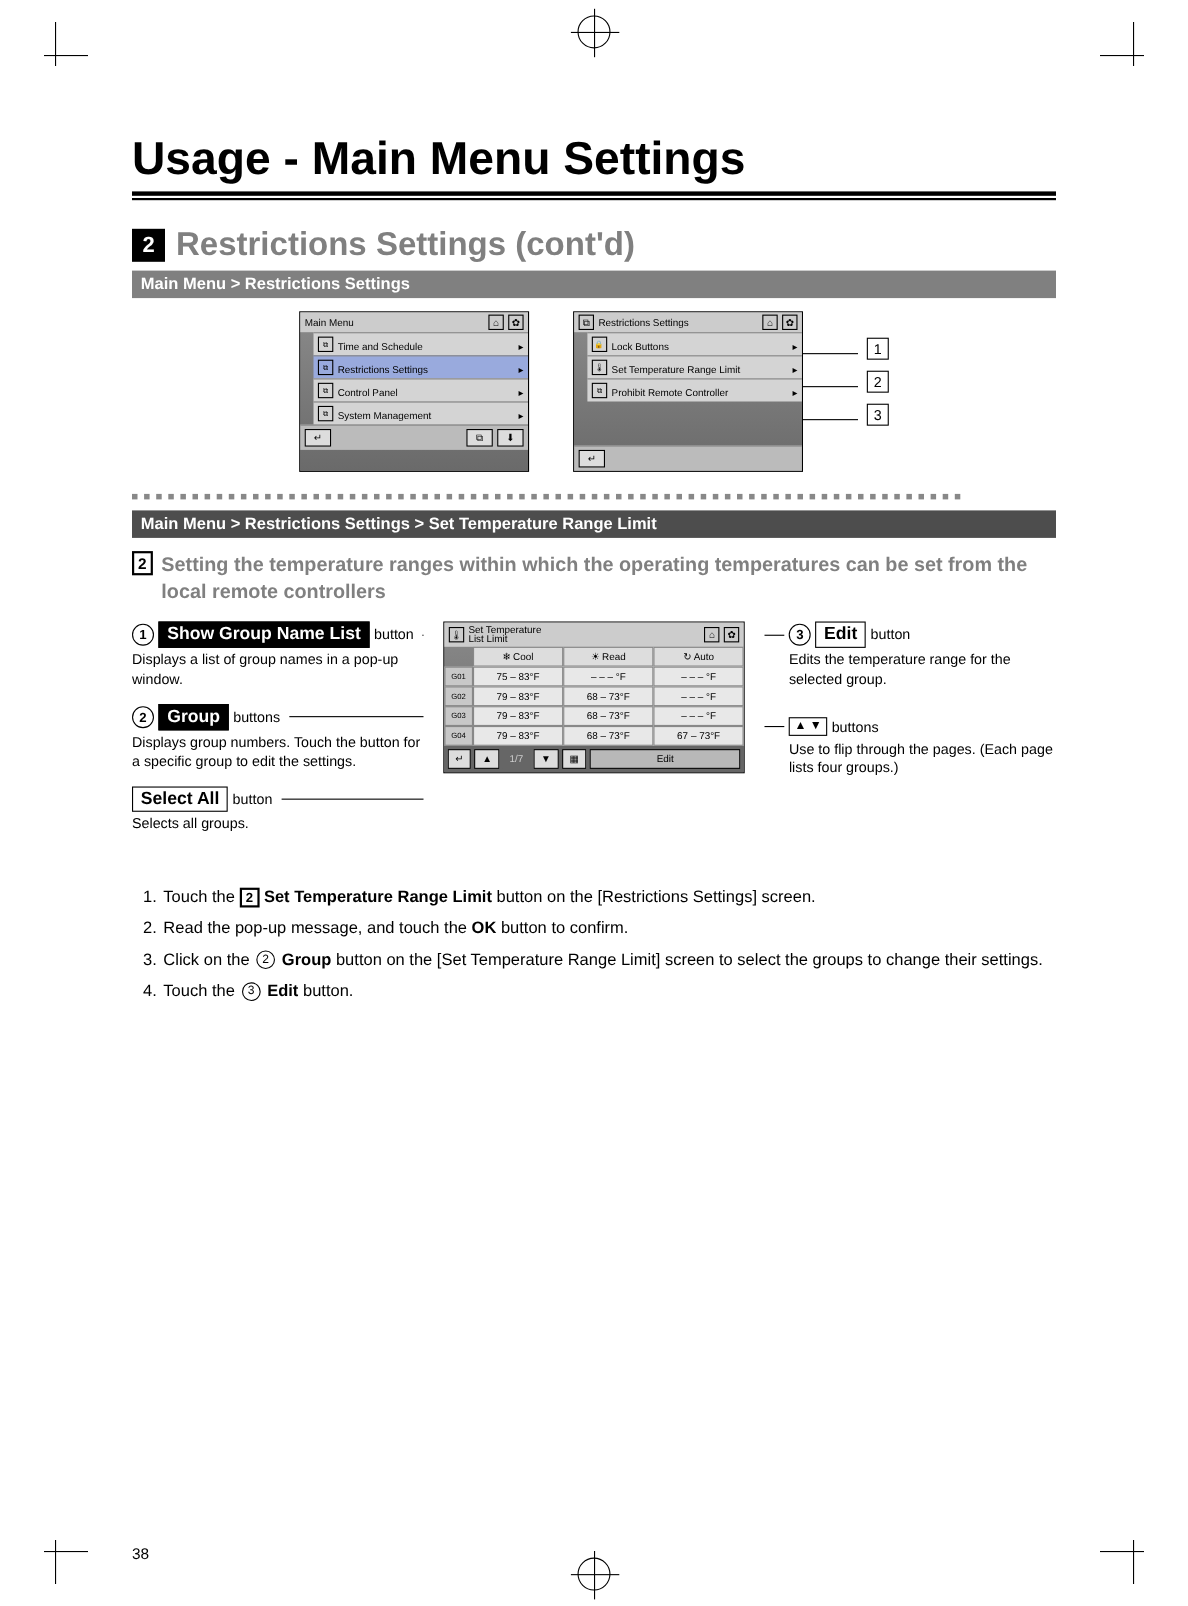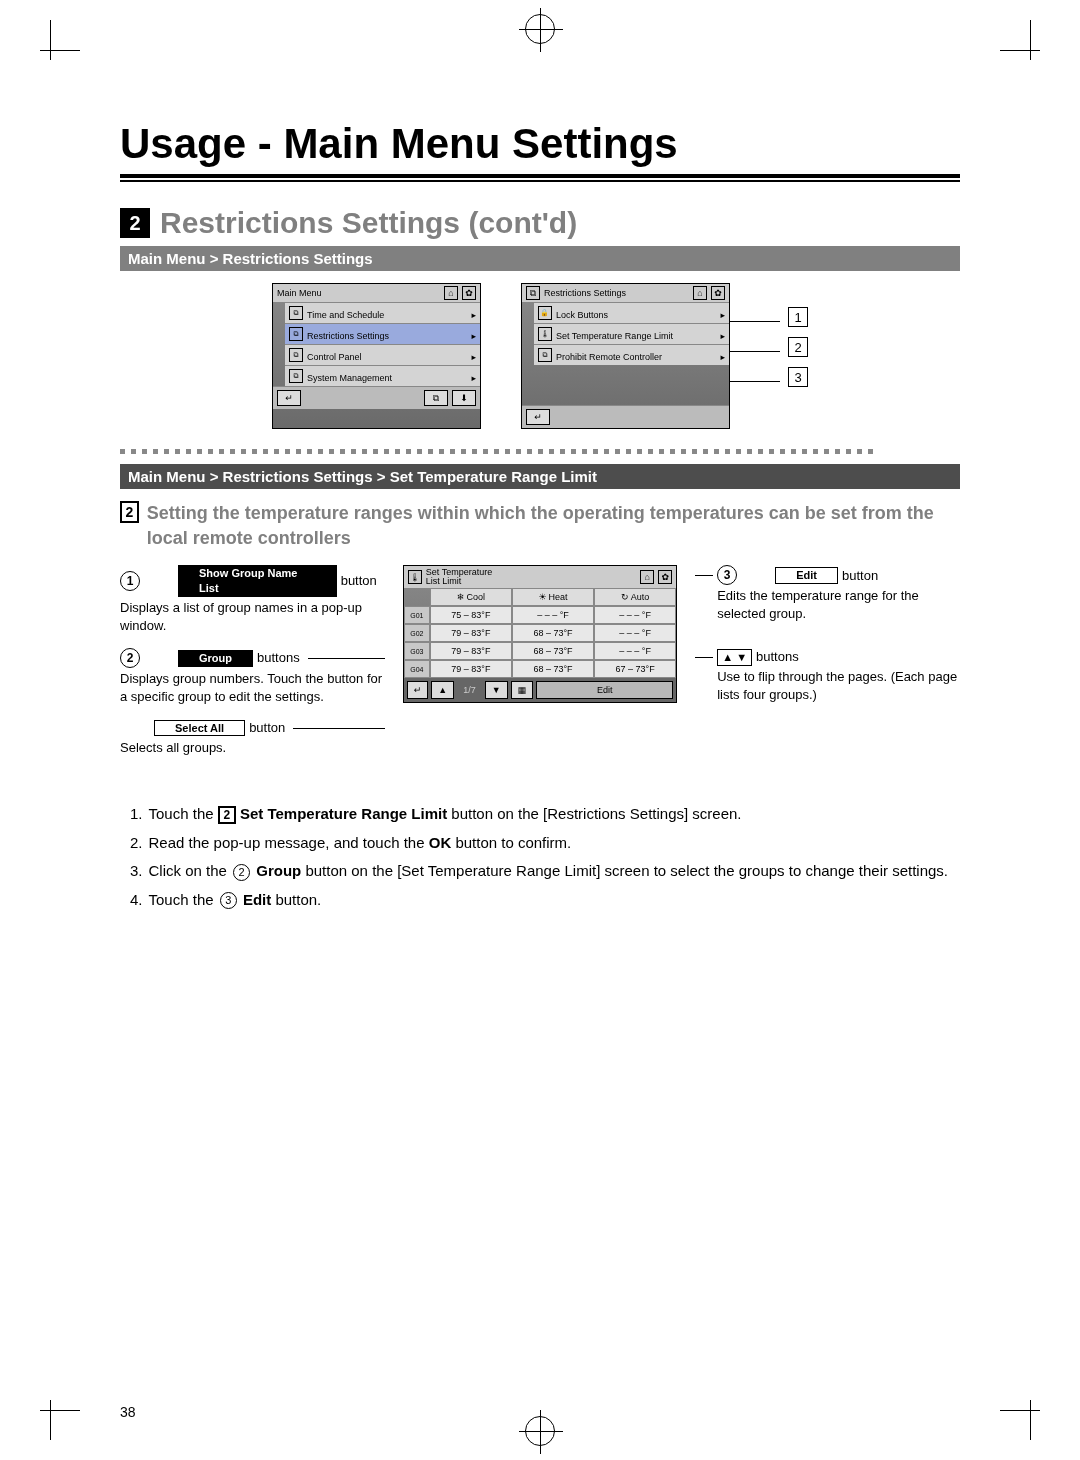--- a/index.html
+++ b/index.html
@@ -30,21 +30,21 @@
   .callout-n { width:20px;height:20px;border:1px solid #000;display:inline-flex;align-items:center;justify-content:center;font-size:13px;margin-left:60px;margin-bottom:8px; }
   .dot-sep { display:flex; gap:6px; margin:18px 0 10px 0; }
   .dot-sep span { width:5px;height:5px;background:#888; }
   .sub-row { display:flex; align-items:flex-start; gap:8px; }
   .circ-num { width:20px;height:20px;border-radius:50%;border:1.5px solid #000;display:inline-flex;align-items:center;justify-content:center;font-size:12px;font-weight:bold;flex:none; }
   .sub-head { font-size:18px; color:#808080; font-weight:bold; line-height:1.4; }
   .mid-section { display:flex; gap:18px; margin-top:14px; align-items:flex-start; }
   .left-notes, .right-notes { width:280px; font-size:13px; line-height:1.35; }
   .note-blk { margin-bottom:14px; }
   .note-head { display:flex; align-items:center; gap:4px; margin-bottom:2px; }
-  .box-label { border:1.5px solid #000; padding:0 20px; font-weight:bold; background:#fff; display:inline-block; font-size:11px;margin-left:34px; }
+  .box-label { border:1.5px solid #000; padding:0 7px; font-weight:bold; background:#fff; display:inline-block; font-size:16px; }
   .box-label.inv { background:#000;color:#fff; }
   .arrow-btns { border:1.5px solid #000; padding:0 4px; display:inline-flex; gap:2px; font-size:11px; }
   .table-screen { width:290px; border:1px solid #000; background:linear-gradient(#8a8a8a,#6a6a6a); font-size:9px; }
   .ts-title { display:flex; align-items:center; padding:2px 4px; background:#ccc; }
   .ts-title .ti { width:14px;height:14px;border:1px solid #000;margin-right:4px;display:inline-flex;align-items:center;justify-content:center;font-size:8px; }
   .ts-title .tt { flex:1;font-size:9px;line-height:1; }
   .ts-title .ic { display:flex;gap:4px; }
   .ts-title .ic span { width:14px;height:14px;border:1px solid #000;display:inline-flex;align-items:center;justify-content:center;font-size:9px; }
   .ts-tabs { display:flex; }
   .ts-tab { flex:1;text-align:center;padding:3px 0;background:#ddd;border:1px solid #888;font-size:9px; }
@@ -301,21 +301,21 @@
         <span class="ti">🌡</span>
         <span class="tt"><span>Set Temperature</span><br><span>List Limit</span></span>
         <span class="ic">
             <span>⌂</span>
             <span>✿</span>
           </span>
       </div>
       <div class="ts-tabs">
         <div style="width:26px;"></div>
         <div class="ts-tab"><span class="sym">❄</span><span>Cool</span></div>
-        <div class="ts-tab"><span class="sym">☀</span><span>Heat</span></div>
+        <div class="ts-tab"><span class="sym">☀</span><span>Read</span></div>
         <div class="ts-tab"><span class="sym">↻</span><span>Auto</span></div>
       </div>
       <div class="ts-body">
         <div class="ts-row">
             <div class="gcell">G01</div>
             <div class="vcell">75 – 83°F</div>
             <div class="vcell">– – – °F</div>
             <div class="vcell">– – – °F</div>
           </div>
         <div class="ts-row">

